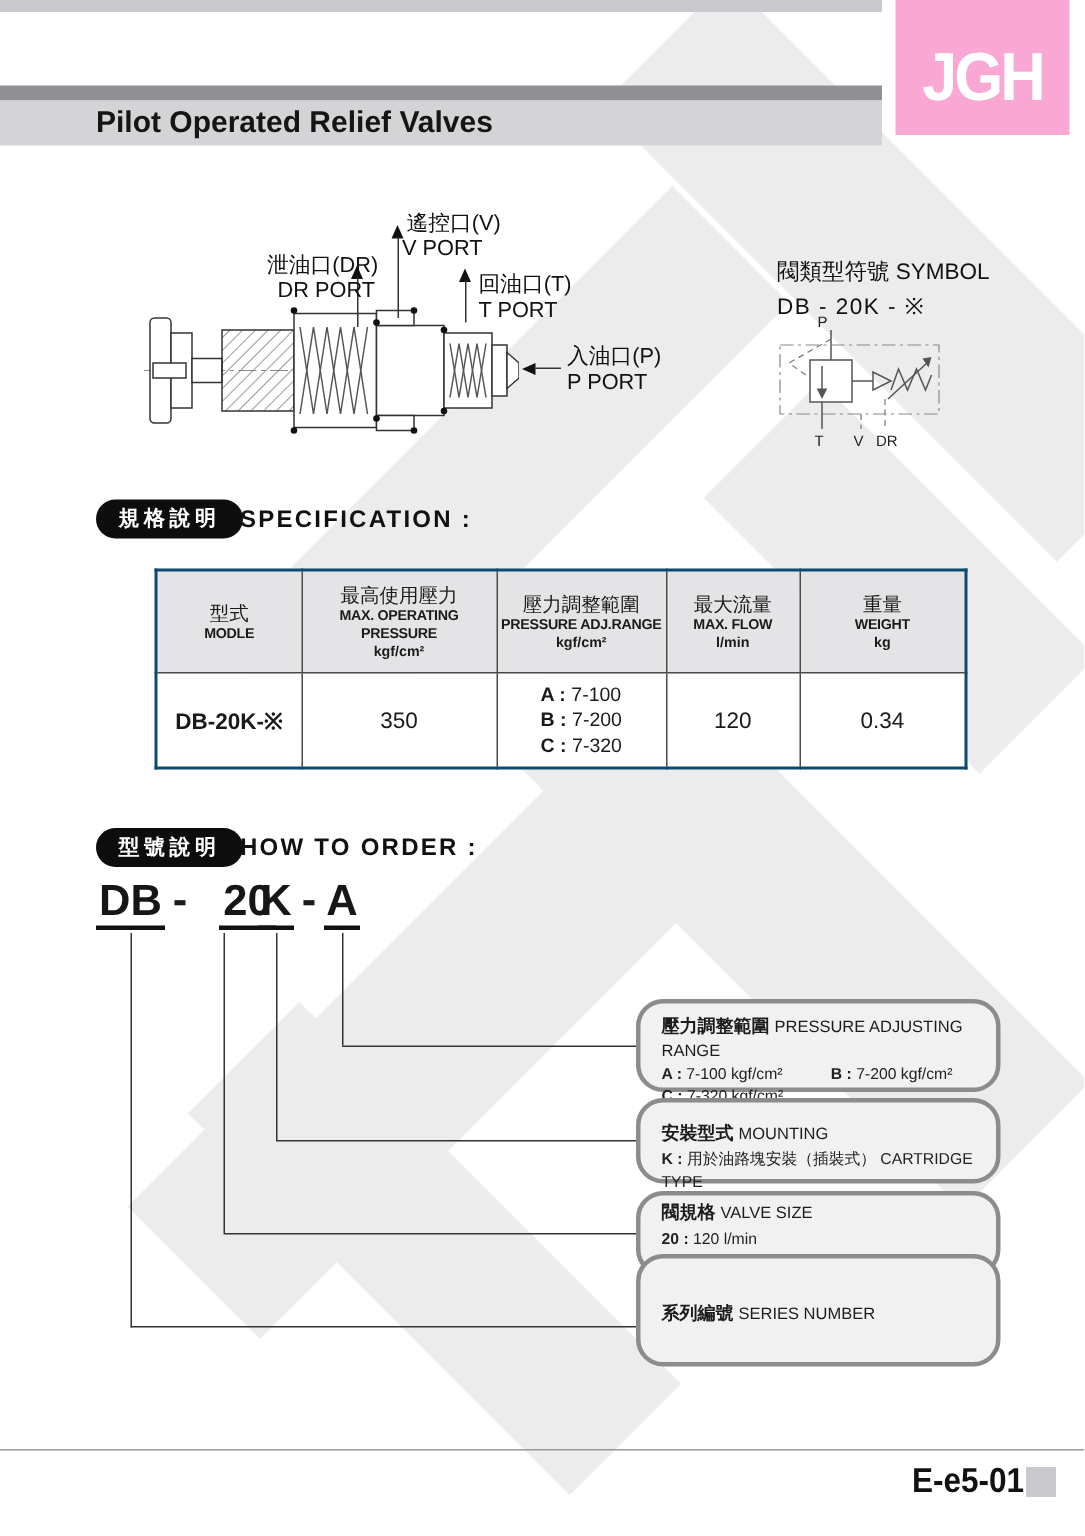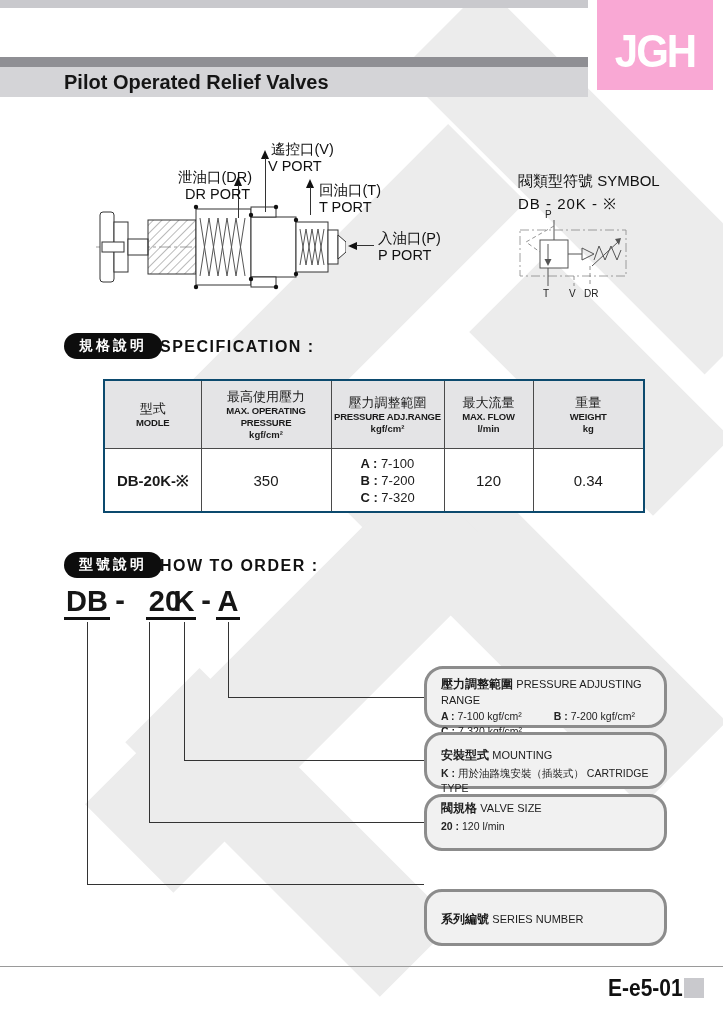--- a/index.html
+++ b/index.html
@@ -254,21 +254,21 @@
 
     <div class="abs vline" style="left:87px;top:622px;height:263px;"></div>
     <div class="abs vline" style="left:149px;top:622px;height:200px;"></div>
     <div class="abs vline" style="left:184px;top:622px;height:138px;"></div>
     <div class="abs vline" style="left:228px;top:622px;height:75px;"></div>
     <div class="abs hline" style="left:228px;top:697px;width:196px;"></div>
     <div class="abs hline" style="left:184px;top:760px;width:240px;"></div>
     <div class="abs hline" style="left:149px;top:822px;width:275px;"></div>
     <div class="abs hline" style="left:87px;top:884px;width:337px;"></div>
 
-    <div class="abs co-box" style="top:666px;height:62px;border-radius:19px;">
+    <div class="abs co-box" style="top:666px;height:62px;">
       <div class="co-title">
         <span class="zh">壓力調整範圍</span>
         <span class="en">PRESSURE ADJUSTING RANGE</span>
       </div>
       <div class="co-grid">
         <span><b>A :</b> <span>7-100 kgf/cm²</span></span>
         <span><b>B :</b> <span>7-200 kgf/cm²</span></span>
       </div>
       <div class="co-line"><b>C :</b> <span>7-320 kgf/cm²</span></div>
     </div>
@@ -282,21 +282,21 @@
     </div>
 
     <div class="abs co-box" style="top:794px;height:57px;padding-top:3px;">
       <div class="co-title">
         <span class="zh">閥規格</span>
         <span class="en">VALVE SIZE</span>
       </div>
       <div class="co-line"><b>20 :</b> <span>120 l/min</span></div>
     </div>
 
-    <div class="abs co-box co-center" style="top:889px;height:57px;">
+    <div class="abs co-box co-center" style="top:836px;height:75px;">
       <div class="co-title" style="margin:0;">
         <span class="zh">系列編號</span>
         <span class="en">SERIES NUMBER</span>
       </div>
     </div>
 
     <div class="abs footer-line"></div>
     <div class="abs footer-code">E-e5-01</div>
     <div class="abs footer-square"></div>
 

